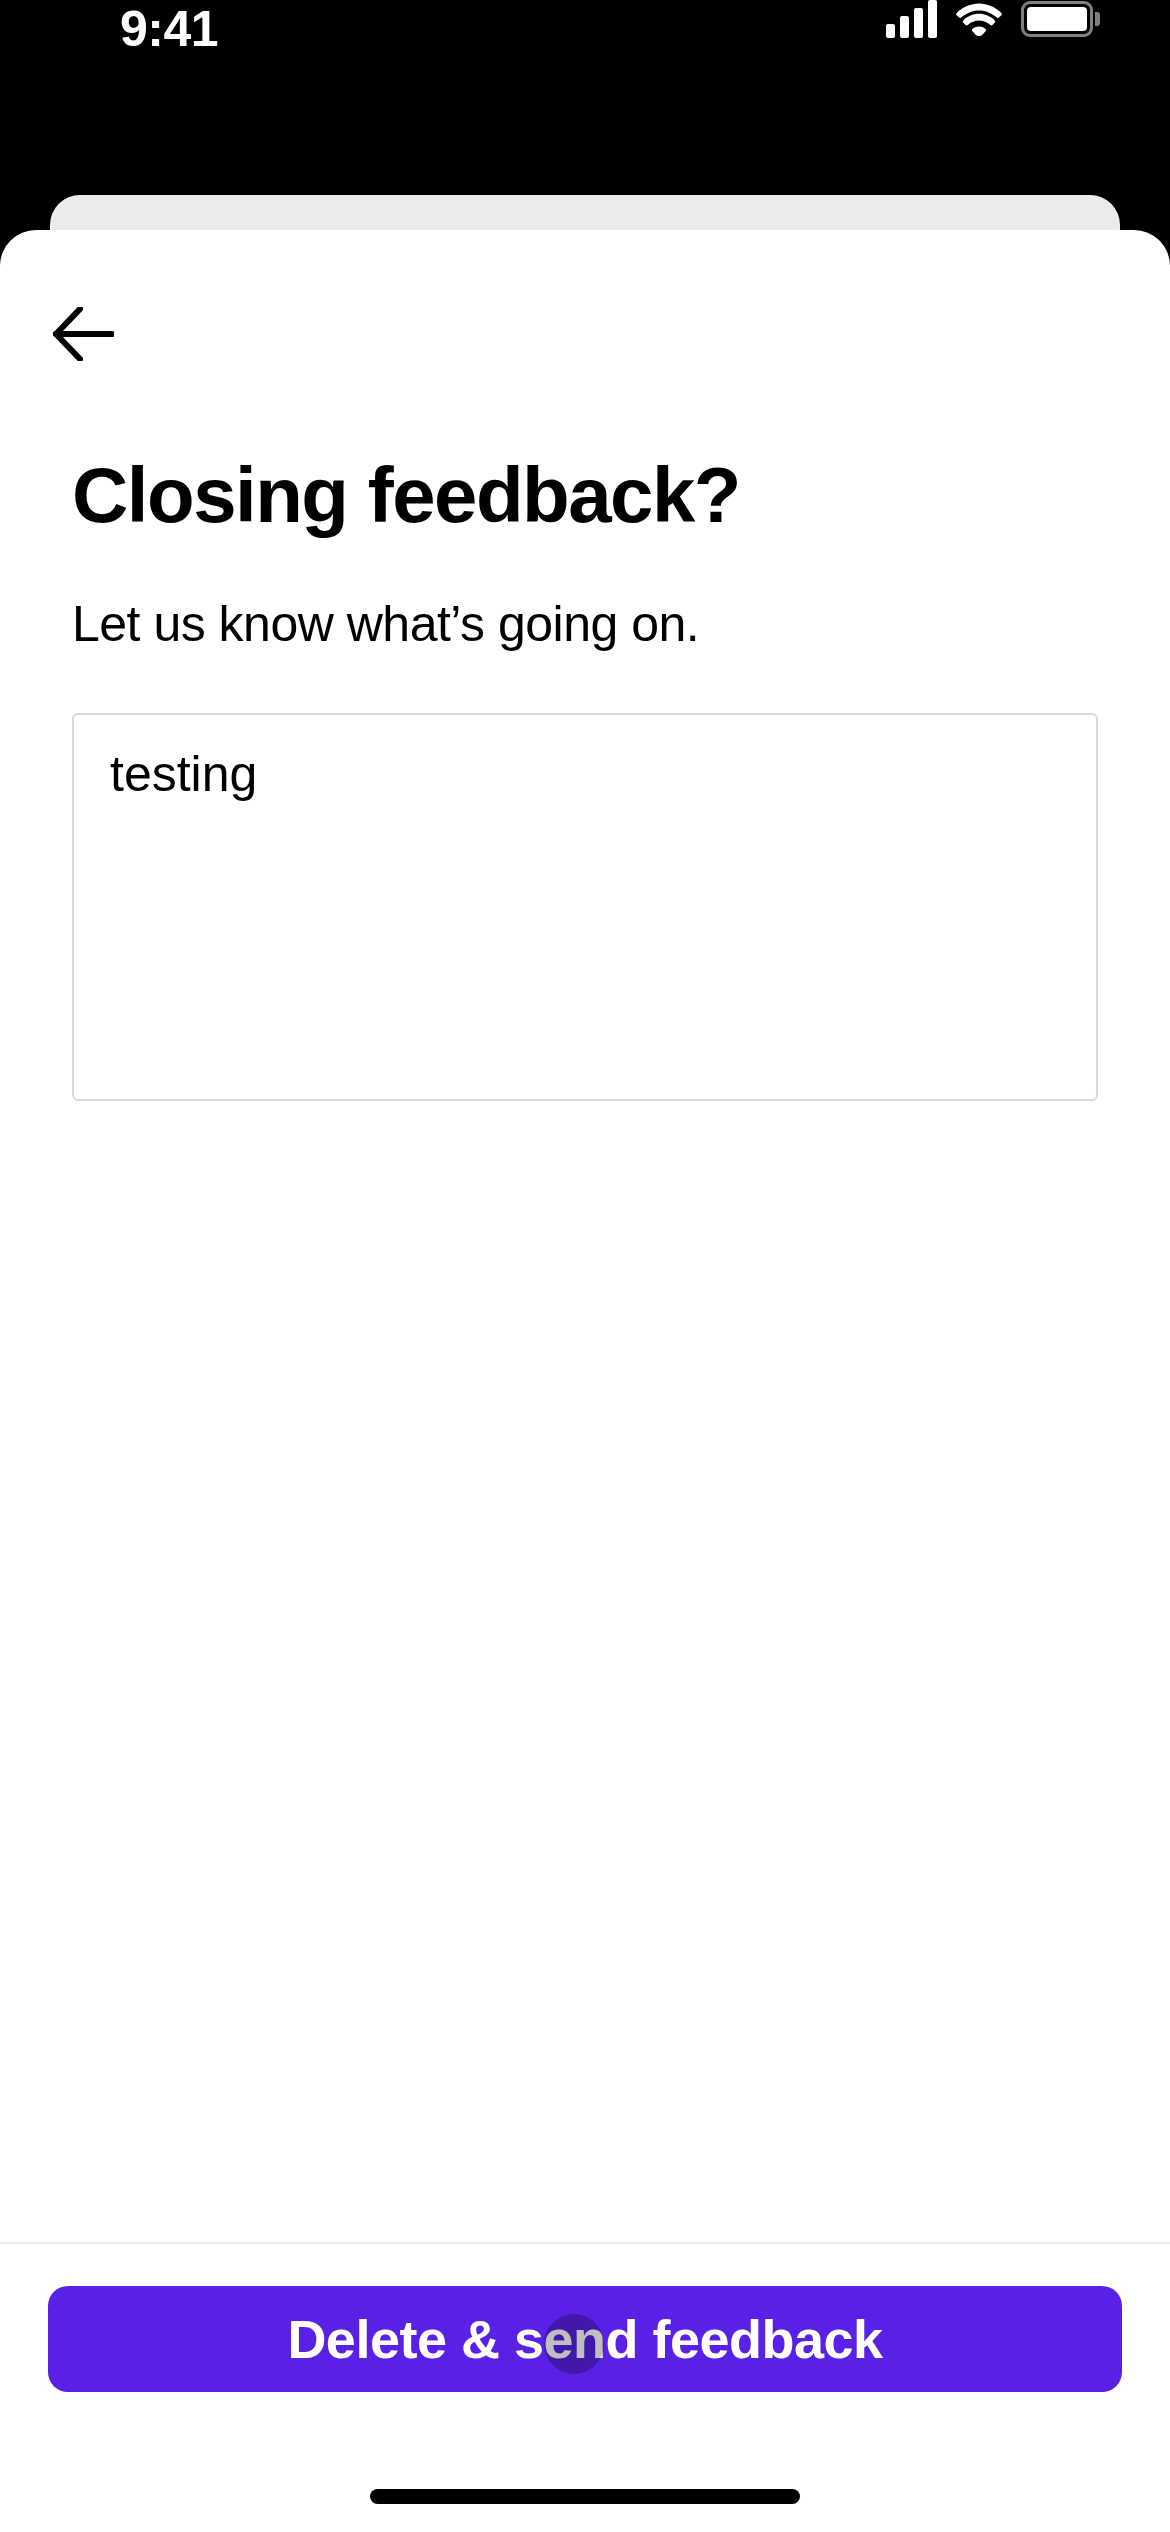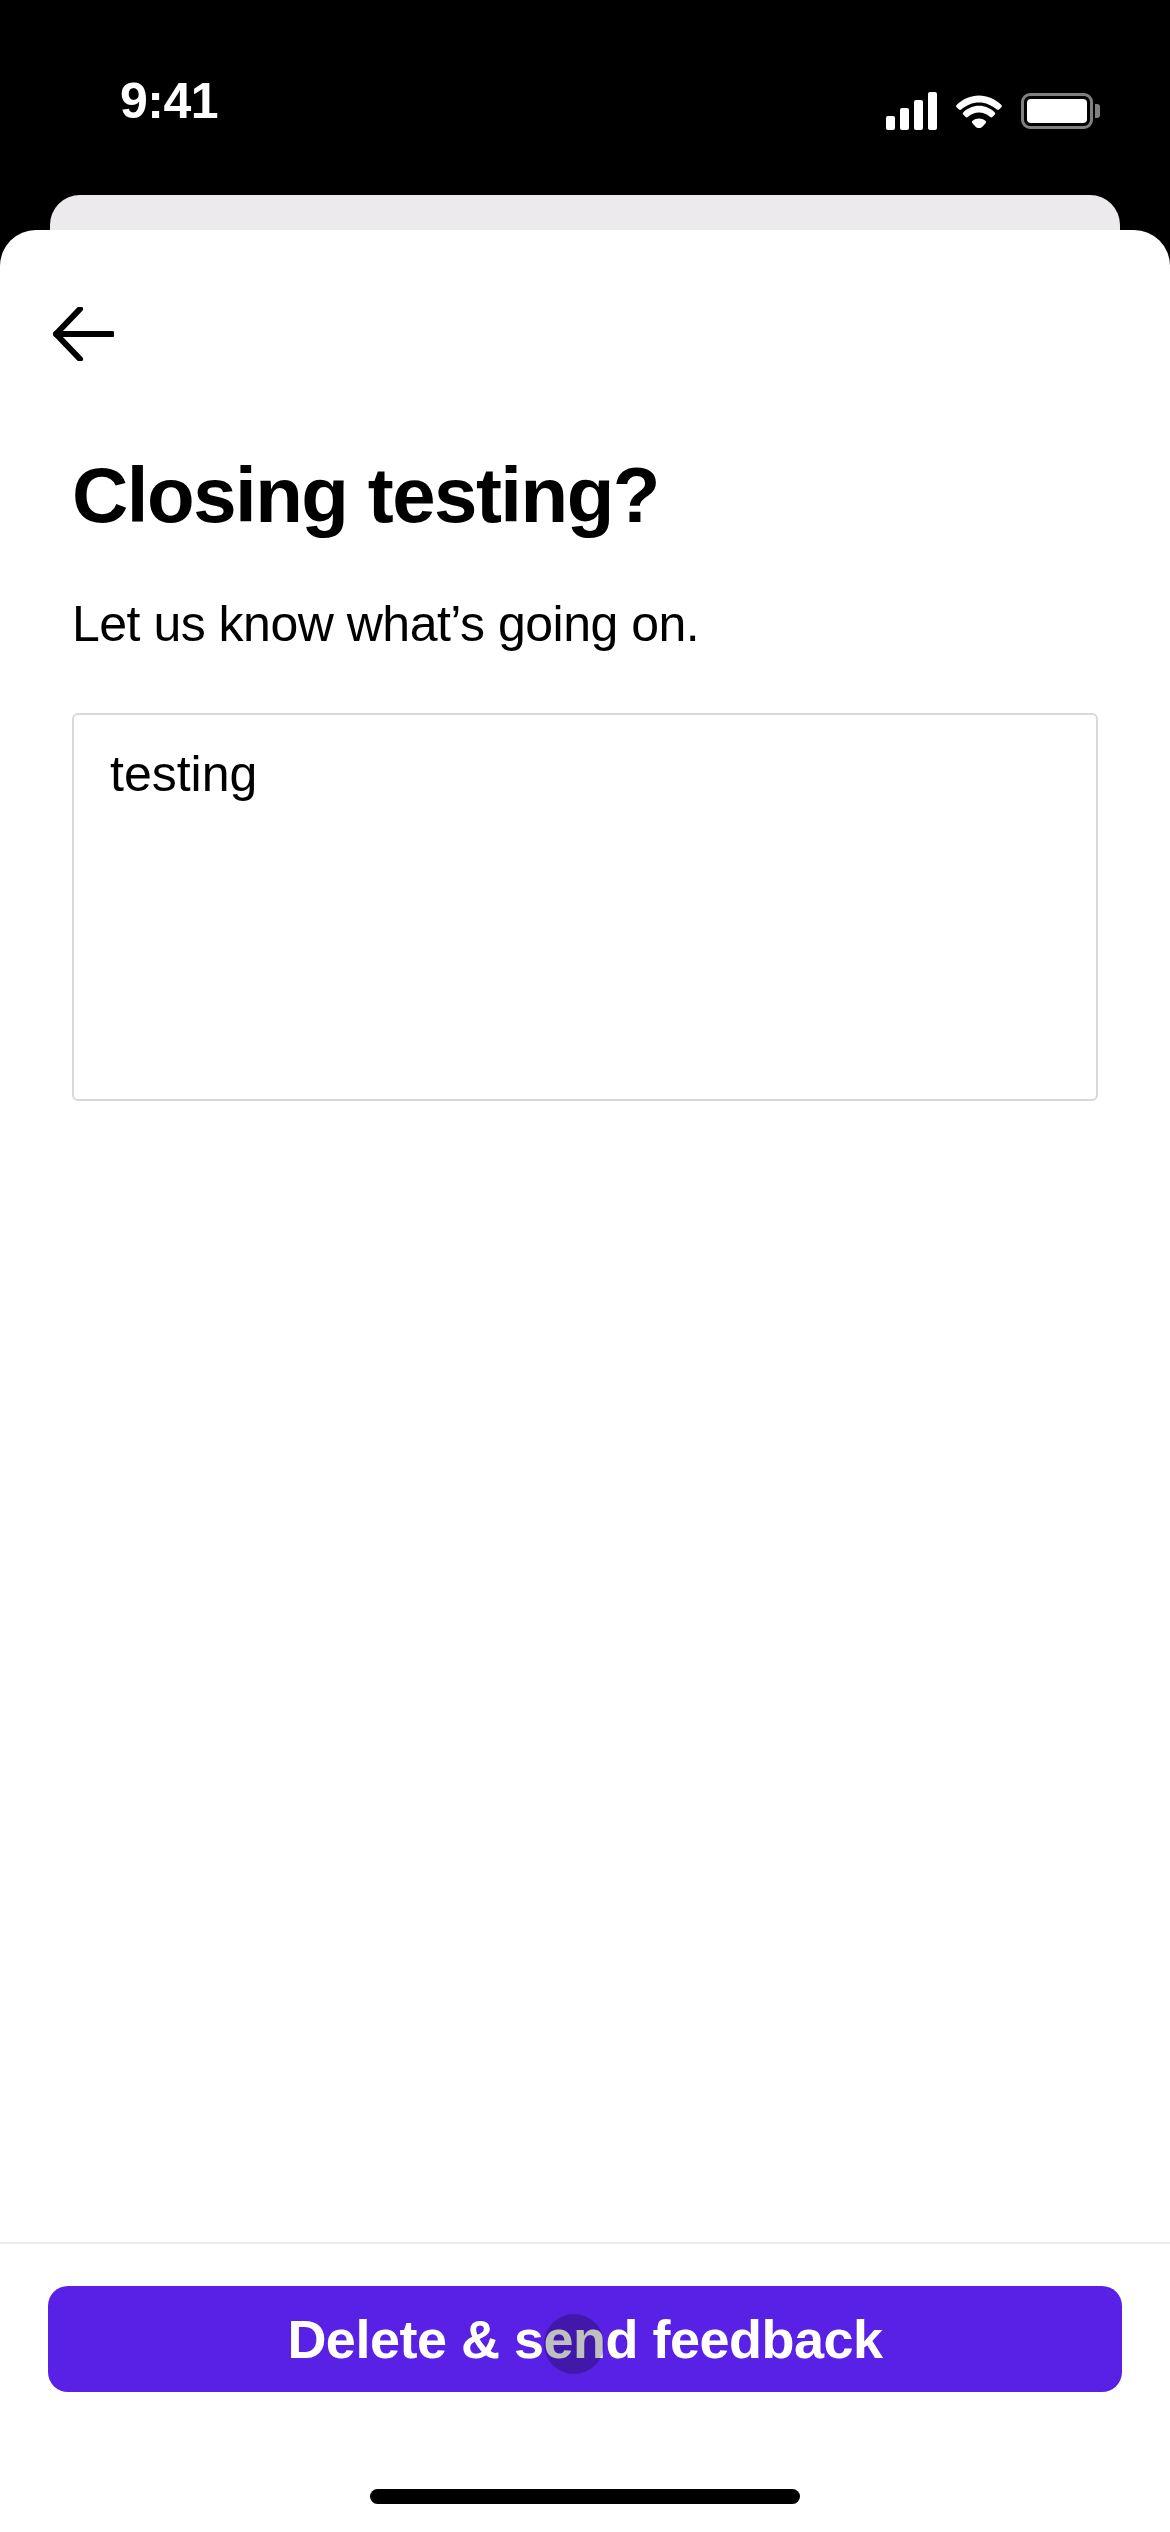--- a/index.html
+++ b/index.html
@@ -16,21 +16,21 @@
       overflow: hidden;
       position: relative;
     }
 
     
     .status-bar {
       height: 130px;
       background: #000;
       color: #fff;
       display: flex;
-      align-items: flex-end;
+      align-items: flex-start;
       justify-content: space-between;
       padding: 0 70px 0 120px;
     }
 
     .status-time {
       font-size: 50px;
       font-weight: 600;
       letter-spacing: -0.5px;
     }
 
@@ -238,21 +238,21 @@
   <button class="back-btn">
     <span>
       <svg width="62" height="54" viewBox="0 0 31 27" fill="none">
         <path d="M14 1 L2 13.5 L14 26" stroke="#000" stroke-width="3" stroke-linecap="round" stroke-linejoin="round"></path>
         <path d="M2 13.5 H30" stroke="#000" stroke-width="3" stroke-linecap="round"></path>
       </svg>
     </span>
   </button>
 
   <div class="content">
-    <h1 class="page-title">Closing testing?</h1>
+    <h1 class="page-title">Closing feedback?</h1>
     <p class="page-subtitle">Let us know what’s going on.</p>
 
     <div class="feedback-box">
       <textarea class="feedback-textarea" style="">testing</textarea>
     </div>
   </div>
 
   <div class="footer">
     <button class="primary-btn">
       <span>Delete &amp; send feedback</span>

